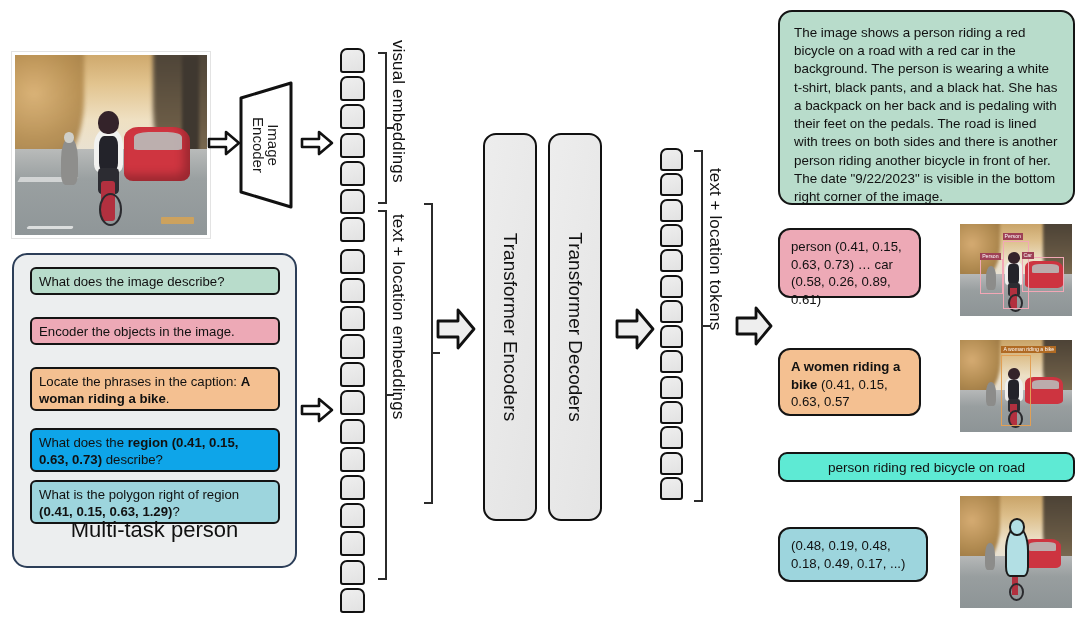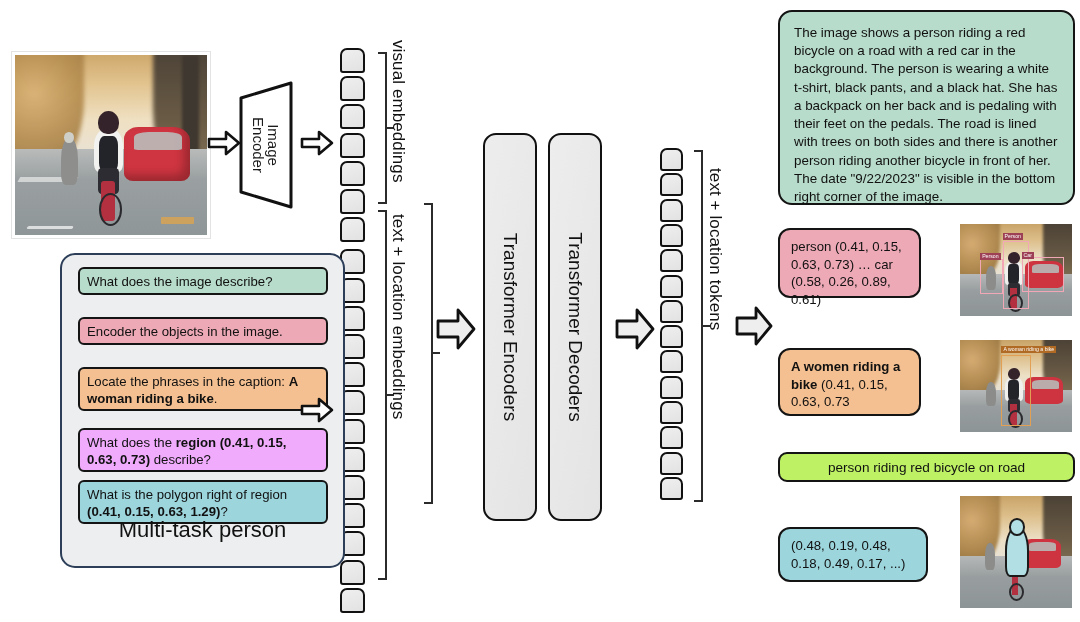--- a/index.html
+++ b/index.html
@@ -56,21 +56,21 @@
   
   .vlab{position:absolute;transform-origin:0 0;white-space:nowrap;font-size:17px;letter-spacing:.1px;color:#111;}
 
   
   .pillar{position:absolute;border:2.6px solid #111;border-radius:13px;
           background:linear-gradient(100deg,#ededed 0%,#e4e4e4 100%);box-sizing:border-box;}
   .pillar span{position:absolute;left:50%;top:50%;transform:translate(-50%,-50%) rotate(90deg);
                white-space:nowrap;font-size:19px;color:#111;}
 
   
-  .panel{position:absolute;border:2.4px solid #2c3e58;border-radius:15px;background:#eceeef;box-sizing:border-box;margin-left:48px;}
+  .panel{position:absolute;border:2.4px solid #2c3e58;border-radius:15px;background:#eceeef;box-sizing:border-box;}
   .prompt{position:absolute;border:2.3px solid #141414;border-radius:6px;box-sizing:border-box;
           font-size:13.2px;line-height:1.28;padding:5px 7px;color:#111;}
   .mtp{position:absolute;left:0;right:0;text-align:center;font-size:22px;color:#111;}
 
   
   .card{position:absolute;border:2.6px solid #141414;border-radius:12px;box-sizing:border-box;
         font-size:13.2px;line-height:1.34;padding:8px 11px;color:#111;}
   .card-wide{position:absolute;border:2.6px solid #141414;border-radius:9px;box-sizing:border-box;
         font-size:13.6px;color:#111;display:flex;align-items:center;justify-content:center;}
 
@@ -225,41 +225,41 @@
   <svg width="38" height="42" viewBox="0 0 38 42">
       <path d="M2 13 H21 V3 L36 21 L21 39 V29 H2 Z" fill="#eeeeee" stroke="#111" stroke-width="2.8" stroke-linejoin="round"></path>
     </svg>
 </div>
 
 <div class="panel" style="left:12px;top:253px;width:285px;height:315px;">
   <div id="prompt-list">
       <div class="prompt" style="left: 16px; width: 250px; top: 12px; height: 28px; background: rgb(184, 220, 203);"><span>What does the image describe?</span></div>
       <div class="prompt" style="left: 16px; width: 250px; top: 62px; height: 28px; background: rgb(237, 169, 182);"><span>Encoder the objects in the image.</span></div>
       <div class="prompt" style="left: 16px; width: 250px; top: 112px; height: 44px; background: rgb(244, 192, 145);"><span>Locate the phrases in the caption: </span><b>A woman riding a bike</b><span>.</span></div>
-      <div class="prompt" style="left: 16px; width: 250px; top: 173px; height: 44px; background: #f0abfc;"><span>What does the </span><b>region (0.41, 0.15, 0.63, 0.73)</b><span> describe?</span></div>
+      <div class="prompt" style="left: 16px; width: 250px; top: 173px; height: 44px; background: #0ea5e9;"><span>What does the </span><b>region (0.41, 0.15, 0.63, 0.73)</b><span> describe?</span></div>
       <div class="prompt" style="left: 16px; width: 250px; top: 225px; height: 44px; background: rgb(157, 213, 221);"><span>What is the polygon right of region </span><b>(0.41, 0.15, 0.63, 1.29)</b><span>?</span></div>
     </div>
   <div class="mtp" style="top:262px;">Multi-task person</div>
 </div>
 
 <div class="abs arrow" style="left:300px;top:396px;">
   <svg width="34" height="28" viewBox="0 0 34 28">
       <path d="M2 10 H19 V3 L32 14 L19 25 V18 H2 Z" fill="#ffffff" stroke="#111" stroke-width="2.6" stroke-linejoin="round"></path>
     </svg>
 </div>
 
 <div class="card" style="left:778px;top:10px;width:297px;height:195px;background:#b8dccb;border-radius:14px;padding:12px 14px;font-size:13.4px;line-height:1.36;">
   <span>The image shows a person riding a red bicycle on a road with a red car in the background. The person is wearing a white t-shirt, black pants, and a black hat. She has a backpack on her back and is pedaling with their feet on the pedals. The road is lined with trees on both sides and there is another person riding another bicycle in front of her. The date "9/22/2023" is visible in the bottom right corner of the image.</span>
 </div>
 
 <div class="card" id="detection-card" style="left:778px;top:228px;width:143px;height:70px;background:#eda9b6;"><span>person (0.41, 0.15, 0.63, 0.73) … car (0.58, 0.26, 0.89, 0.61)</span></div>
 
-<div class="card" id="grounding-card" style="left:778px;top:348px;width:143px;height:68px;background:#f4c091;"><b>A women riding a bike</b><span> (0.41, 0.15, 0.63, 0.73</span></div>
-
-<div class="card-wide" style="left:778px;top:452px;width:297px;height:30px;background:#bef264;">
+<div class="card" id="grounding-card" style="left:778px;top:348px;width:143px;height:68px;background:#f4c091;"><b>A women riding a bike</b><span> (0.41, 0.15, 0.63, 0.57</span></div>
+
+<div class="card-wide" style="left:778px;top:452px;width:297px;height:30px;background:#5eead4;">
   <span>person riding red bicycle on road</span>
 </div>
 
 <div class="card" style="left:778px;top:527px;width:150px;height:55px;background:#9dd5dd;padding:8px 11px;">
   <span>(0.48, 0.19, 0.48, 0.18, 0.49, 0.17, ...)</span>
 </div>
 
 <div class="thumb" style="left:960px;top:224px;width:112px;height:92px;">
   <div class="t-sky"></div>
     <div class="t-treeL"></div>

